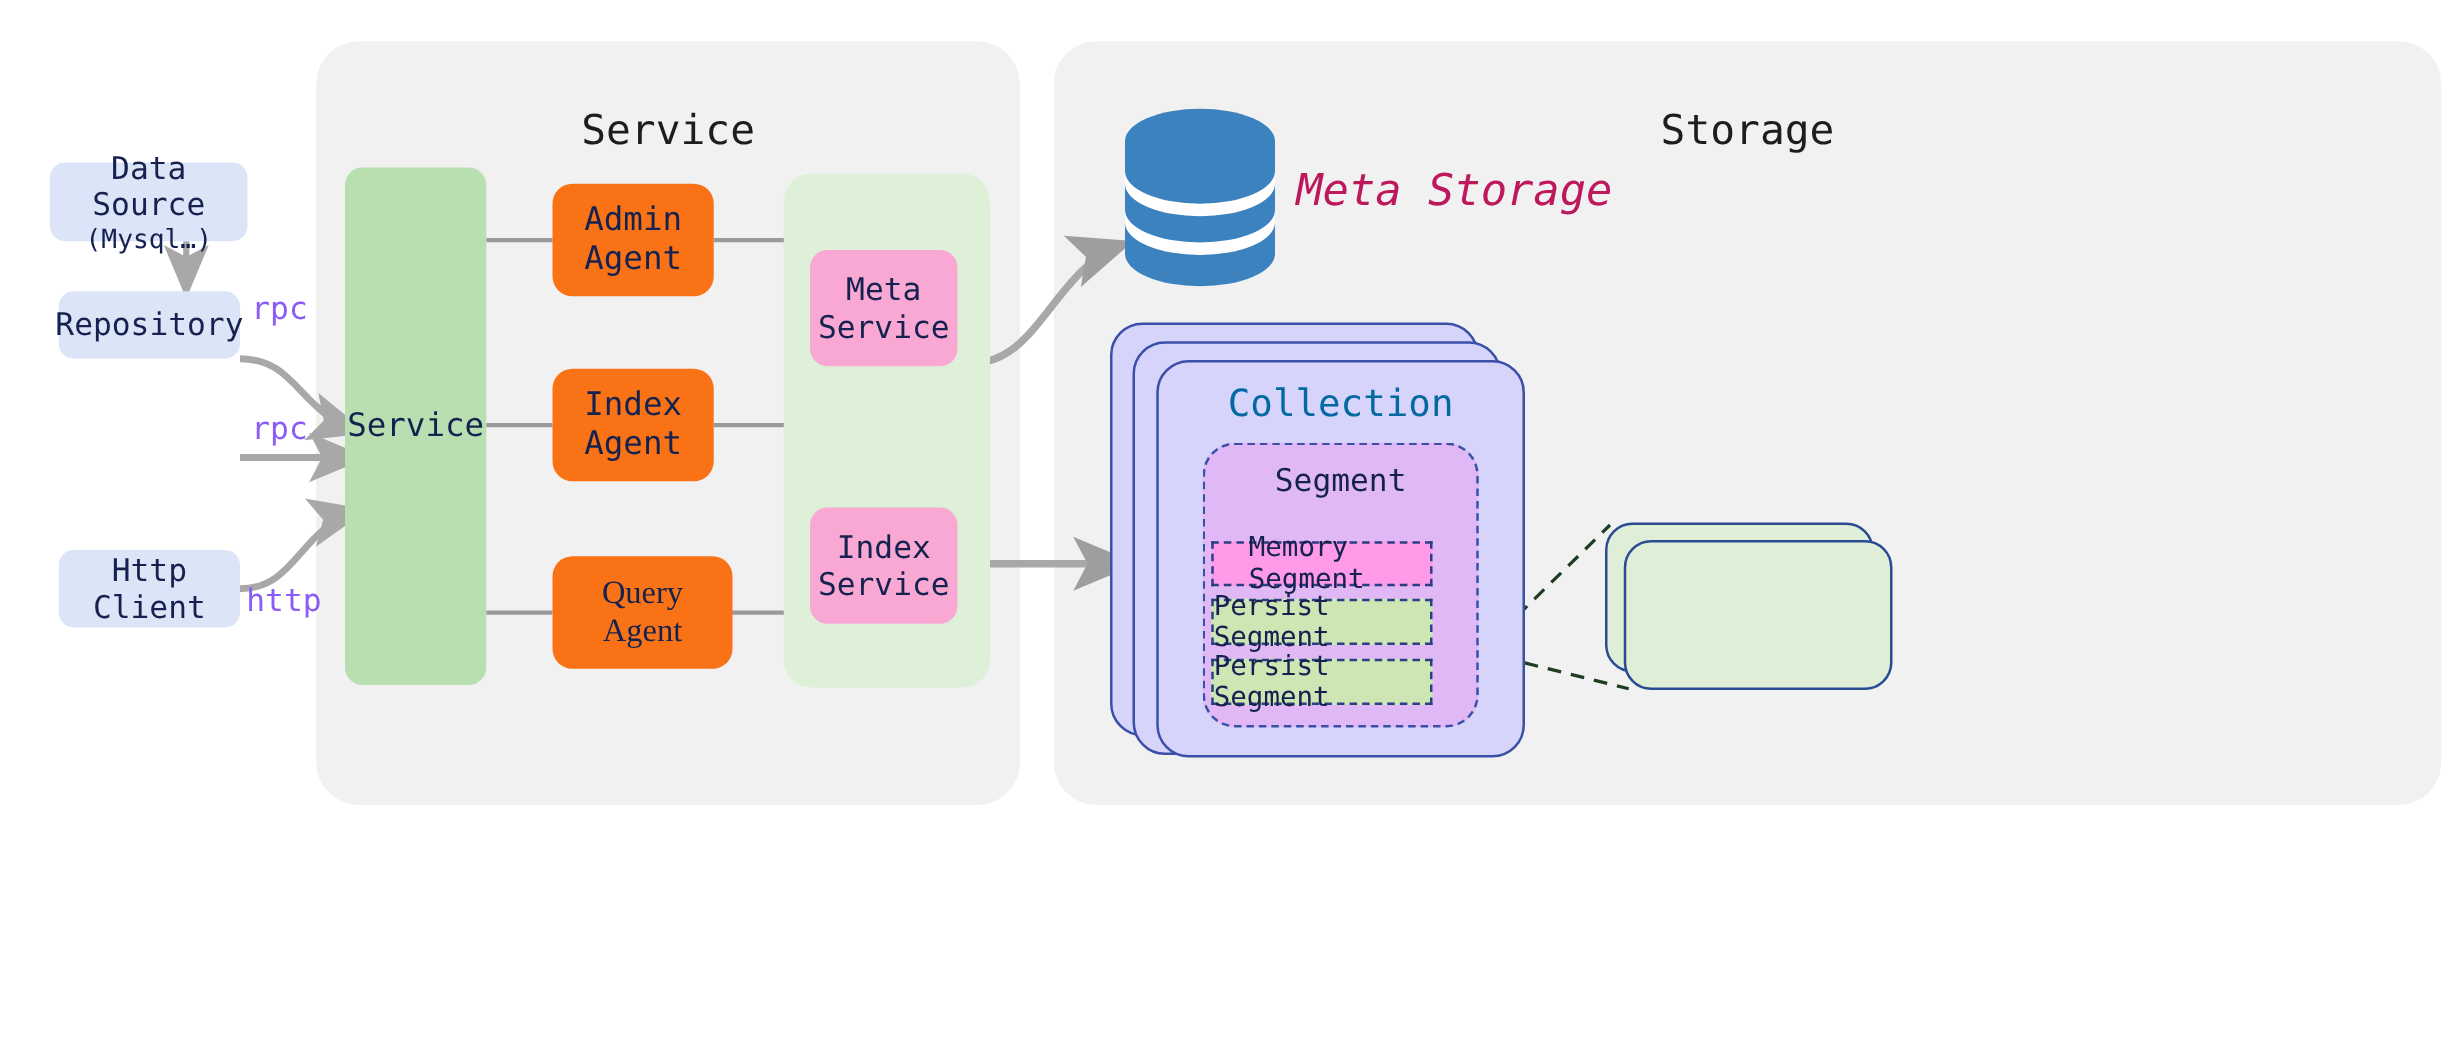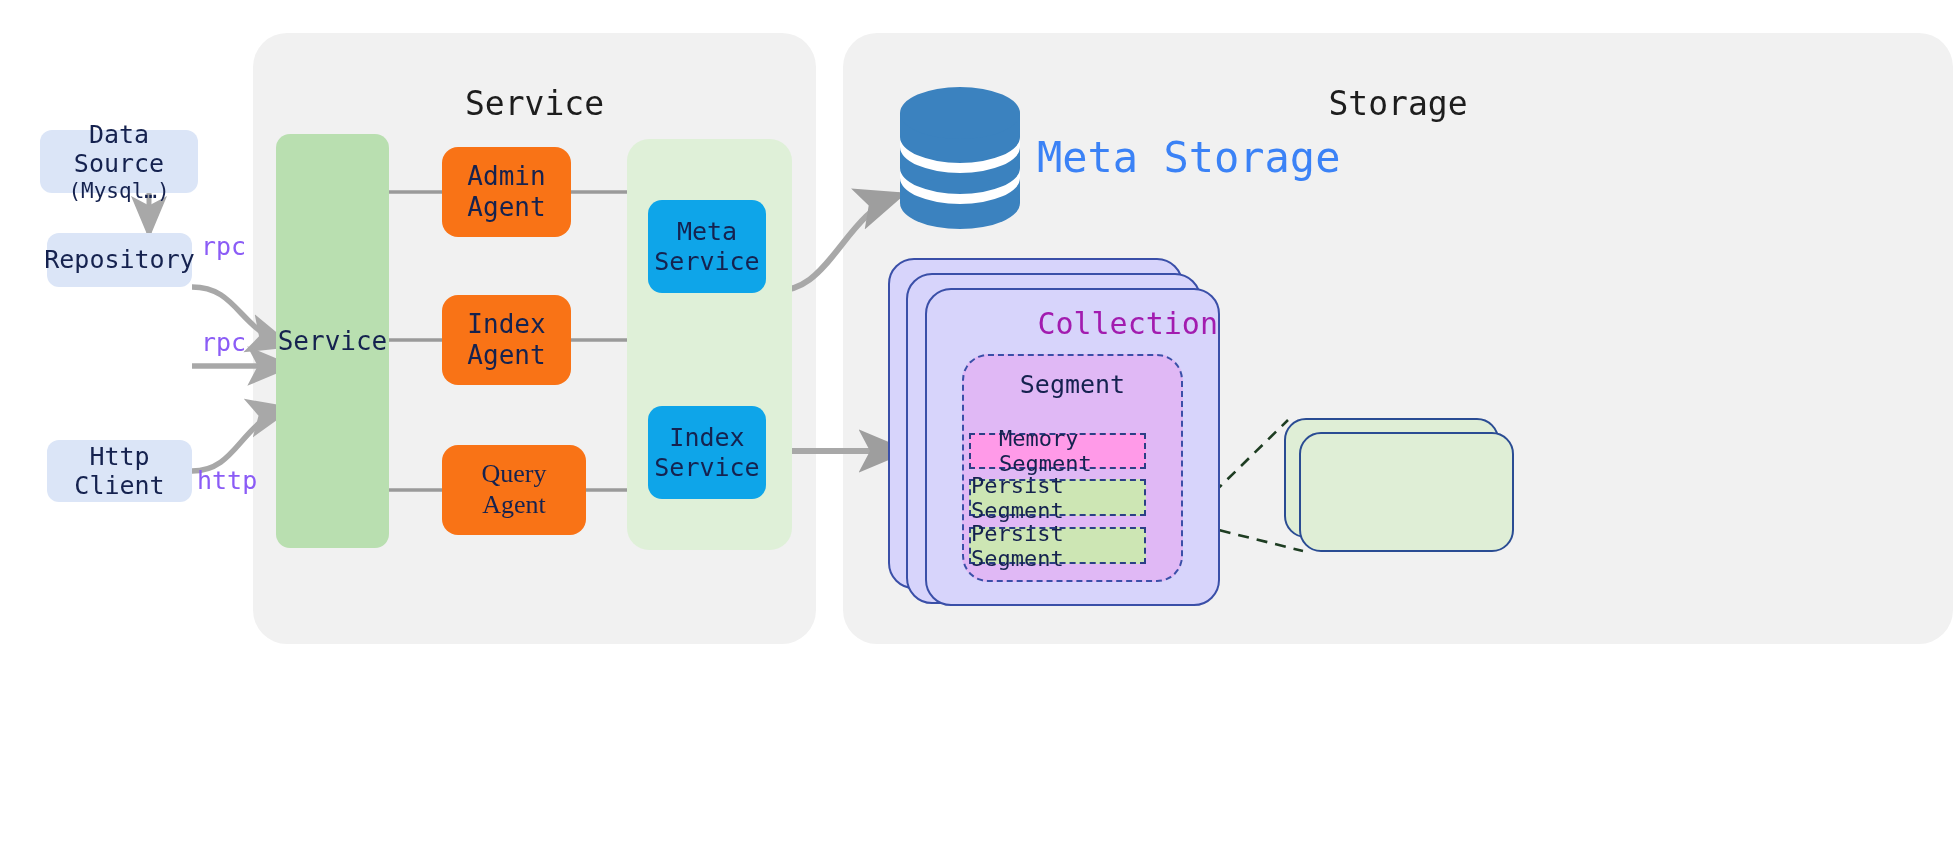--- a/index.html
+++ b/index.html
@@ -72,47 +72,48 @@
     color:#15224f;
   }
 
   
   .svc-group{
     position:absolute;
     background:#dff0d8;
     border-radius:22px;
   }
   .svc-node{
-    background:#0ea5e9;
+    background:#f9a8d4;
     border-radius:14px;
     font-size:25px;
     color:#15224f;
   }
 
   
   .meta-label{
     position:absolute;
-    font-size:42px;
-    color:#3b82f6;
+    font-size:35px;
+    color:#be185d;
     font-family:"DejaVu Sans Mono","Liberation Mono",monospace;
+    font-style:italic;
   }
 
   .coll-card{
     position:absolute;
     background:#d7d4fb;
     border:2.2px solid #3a4fa8;
     border-radius:26px;
     box-sizing:border-box;
   }
   .coll-title{
     position:absolute;
     width:100%;left:0;
-    text-align:right;
+    text-align:center;
     font-size:30px;
-    color:#a21caf;
+    color:#0369a1;
   }
 
   .segment-box{
     position:absolute;
     background:#e0b8f5;
     border:2.4px dashed #3a4fa8;
     border-radius:26px;
     box-sizing:border-box;
   }
   .segment-title{

